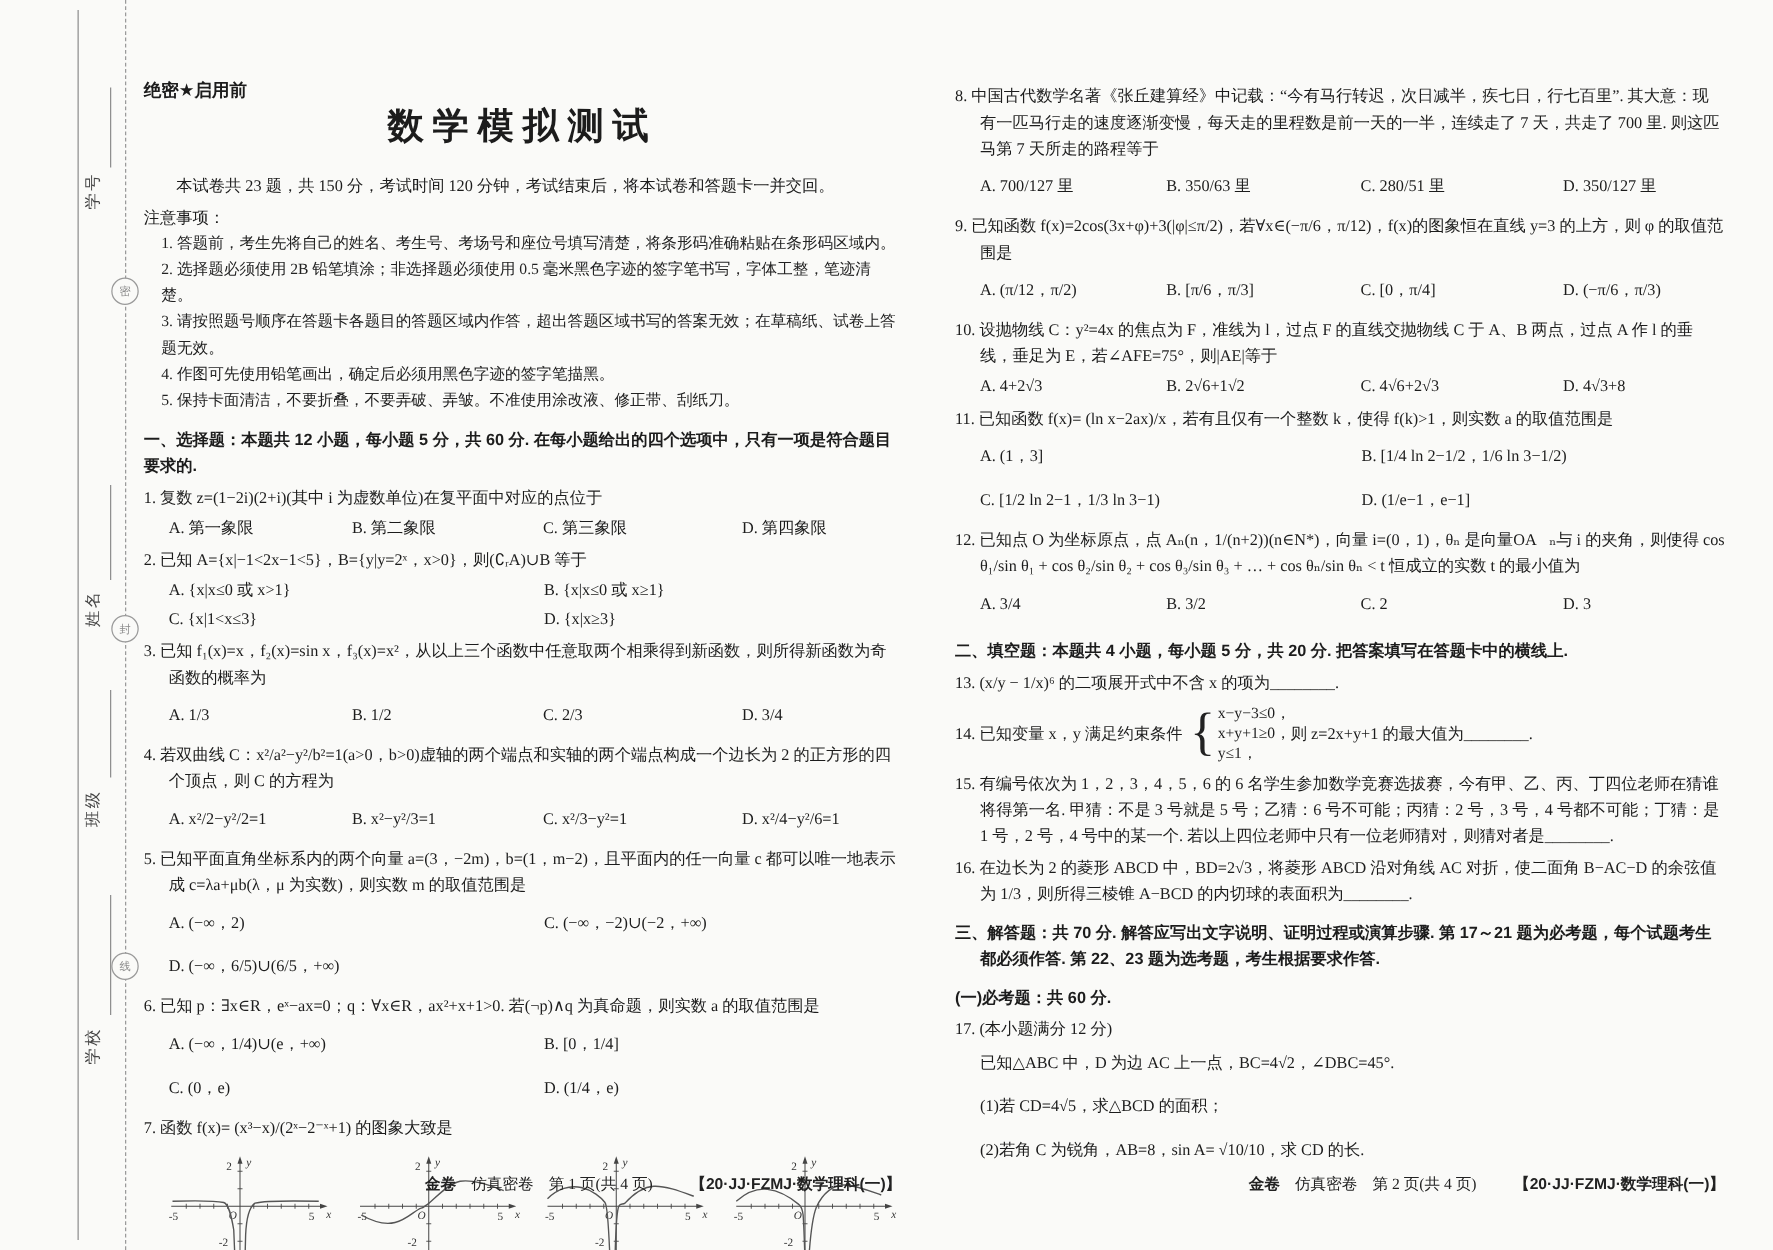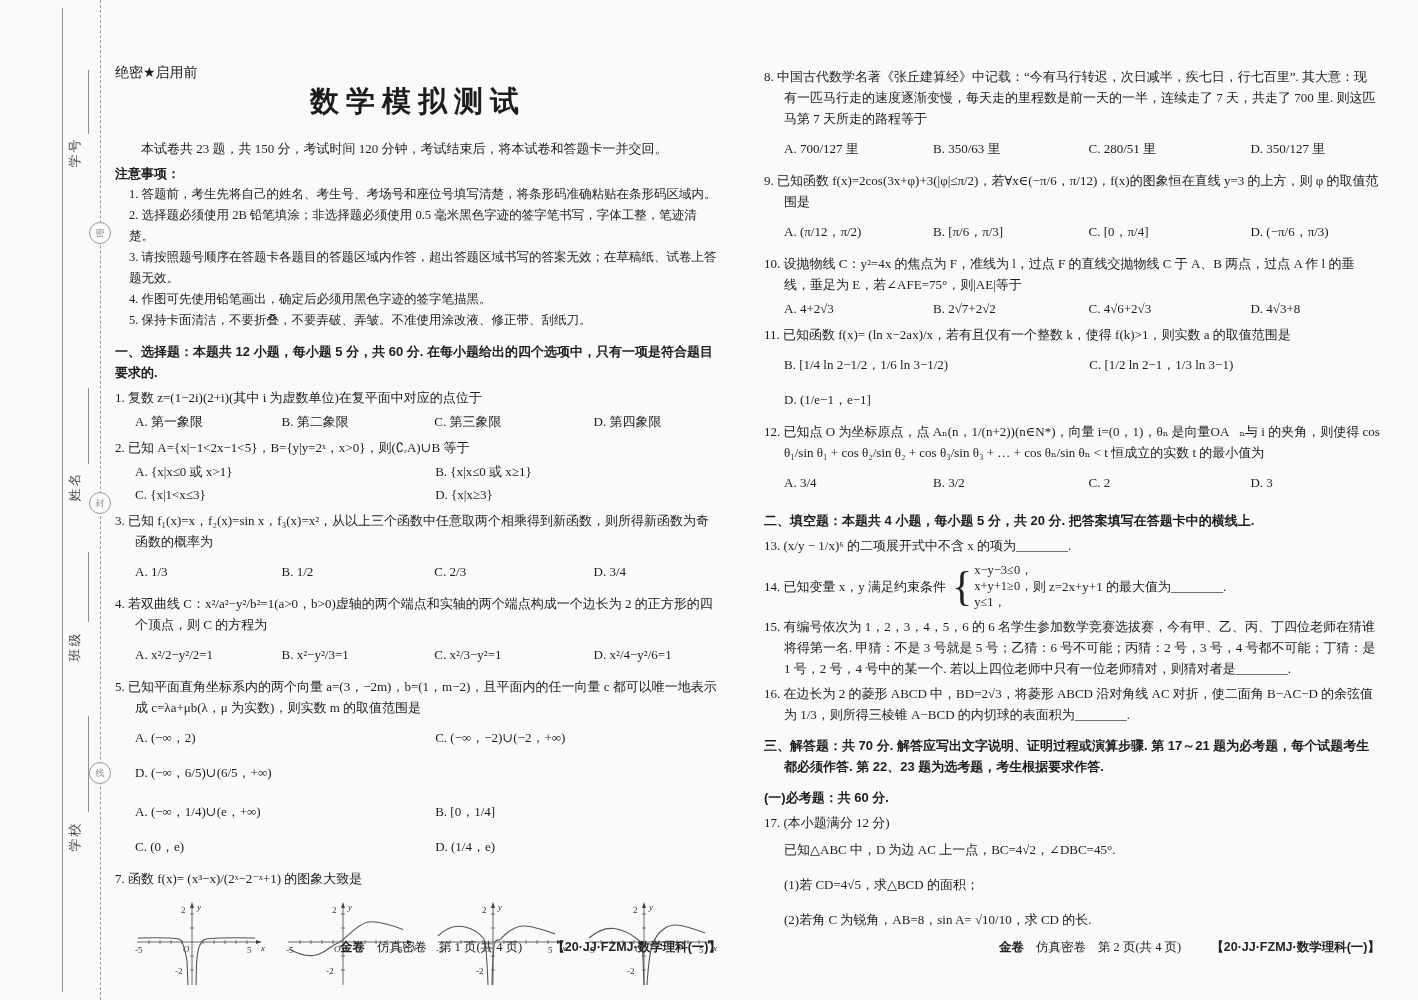--- a/index.html
+++ b/index.html
@@ -18,25 +18,25 @@
     font-family:"Liberation Sans","DejaVu Sans",sans-serif;font-size:13px;color:#444;letter-spacing:2px;white-space:nowrap;
   }
   .seal{
     position:absolute;left:89px;width:20px;height:20px;border:1px solid #9a9a9a;border-radius:50%;
     background:#fafaf8;display:flex;align-items:center;justify-content:center;
     font-size:9px;color:#8a8a8a;z-index:2;
   }
   .pg{position:absolute;top:0;height:1000px;}
   .pg1{left:115px;width:606px;}
   .pg2{left:764px;width:616px;}
-  .classif{font-family:"Liberation Sans","DejaVu Sans",sans-serif;font-weight:normal;font-size:14px;margin-top:62px;}
+  .classif{font-family:"Liberation Sans","DejaVu Sans",sans-serif;font-weight:bold;font-size:14px;margin-top:62px;}
   h1.t1{font-size:21px;margin:16px 0 0;text-align:center;font-weight:bold;letter-spacing:1px;}
   h2.t2{font-size:29px;margin:8px 0 0;text-align:center;font-weight:bold;letter-spacing:7px;}
   .intro{margin:26px 0 0;text-indent:2em;}
-  .notice-t{font-family:"Liberation Sans","DejaVu Sans",sans-serif;font-weight:bold;margin-top:4px;}
+  .notice-t{font-family:"Liberation Sans","DejaVu Sans",sans-serif;font-weight:normal;margin-top:4px;}
   .notices{margin:0;padding:0 0 0 14px;list-style:none;font-size:12.5px;line-height:21px;color:#222;}
   .sec-h{font-family:"Liberation Sans","DejaVu Sans",sans-serif;font-weight:bold;margin:10px 0 4px;}
   .q{margin:4px 0 2px;padding-left:20px;text-indent:-20px;}
   .opts{display:grid;padding-left:20px;margin:2px 0 4px;}
   .opts4{grid-template-columns:1.15fr 1.2fr 1.25fr 1fr;}
   .opts2{grid-template-columns:1.05fr 1fr;}
   .opt{padding:1px 0;}
   .tall .opt{padding:7px 0;}
   .sys{display:flex;align-items:center;margin:6px 0;}
   .sys .brace{font-size:42px;font-weight:300;line-height:40px;margin:0 2px 0 6px;color:#222;}
@@ -130,20 +130,21 @@
     <span class="opt">D. x²/4−y²/6=1</span>
   </div>
 
   <div class="q"><span>5. 已知平面直角坐标系内的两个向量 a=(3，−2m)，b=(1，m−2)，且平面内的任一向量 c 都可以唯一地表示成 c=λa+μb(λ，μ 为实数)，则实数 m 的取值范围是</span></div>
   <div class="opts opts2 tall">
     <span class="opt">A. (−∞，2)</span>
     <span class="opt">C. (−∞，−2)∪(−2，+∞)</span>
     <span class="opt">D. (−∞，6/5)∪(6/5，+∞)</span>
   </div>
 
+  <div class="q"><span>6. 已知 p：∃x∈R，eˣ−ax=0；q：∀x∈R，ax²+x+1&gt;0. 若(¬p)∧q 为真命题，则实数 a 的取值范围是</span></div>
   <div class="opts opts2 tall">
     <span class="opt">A. (−∞，1/4)∪(e，+∞)</span>
     <span class="opt">B. [0，1/4]</span>
     <span class="opt">C. (0，e)</span>
     <span class="opt">D. (1/4，e)</span>
   </div>
 
   <div class="q"><span>7. 函数 f(x)= (x³−x)/(2ˣ−2⁻ˣ+1) 的图象大致是</span></div>
 
   <div class="figs">
@@ -245,27 +246,28 @@
   <div class="opts opts4 tall">
     <span class="opt">A. (π/12，π/2)</span>
     <span class="opt">B. [π/6，π/3]</span>
     <span class="opt">C. [0，π/4]</span>
     <span class="opt">D. (−π/6，π/3)</span>
   </div>
 
   <div class="q"><span>10. 设抛物线 C：y²=4x 的焦点为 F，准线为 l，过点 F 的直线交抛物线 C 于 A、B 两点，过点 A 作 l 的垂线，垂足为 E，若∠AFE=75°，则|AE|等于</span></div>
   <div class="opts opts4">
     <span class="opt">A. 4+2√3</span>
-    <span class="opt">B. 2√7+2√2</span>
+    <span class="opt">B. 2√6+1√2</span>
     <span class="opt">C. 4√6+2√3</span>
     <span class="opt">D. 4√3+8</span>
   </div>
 
   <div class="q"><span>11. 已知函数 f(x)= (ln x−2ax)/x，若有且仅有一个整数 k，使得 f(k)&gt;1，则实数 a 的取值范围是</span></div>
   <div class="opts opts2 tall">
+    <span class="opt">A. (1，3]</span>
     <span class="opt">B. [1/4 ln 2−1/2，1/6 ln 3−1/2)</span>
     <span class="opt">C. [1/2 ln 2−1，1/3 ln 3−1)</span>
     <span class="opt">D. (1/e−1，e−1]</span>
   </div>
 
   <div class="q"><span>12. 已知点 O 为坐标原点，点 Aₙ(n，1/(n+2))(n∈N*)，向量 i=(0，1)，θₙ 是向量OA⃗ₙ与 i 的夹角，则使得 cos θ₁/sin θ₁ + cos θ₂/sin θ₂ + cos θ₃/sin θ₃ + … + cos θₙ/sin θₙ &lt; t 恒成立的实数 t 的最小值为</span></div>
   <div class="opts opts4 tall">
     <span class="opt">A. 3/4</span>
     <span class="opt">B. 3/2</span>
     <span class="opt">C. 2</span>

